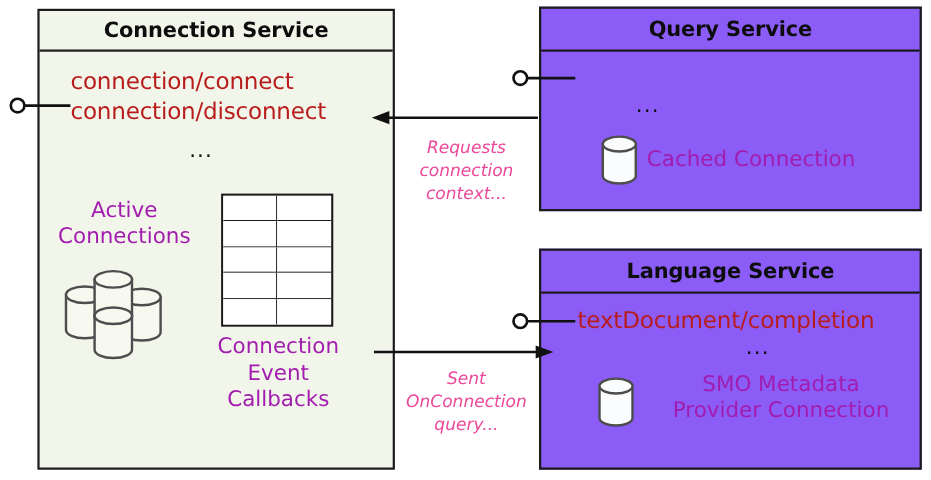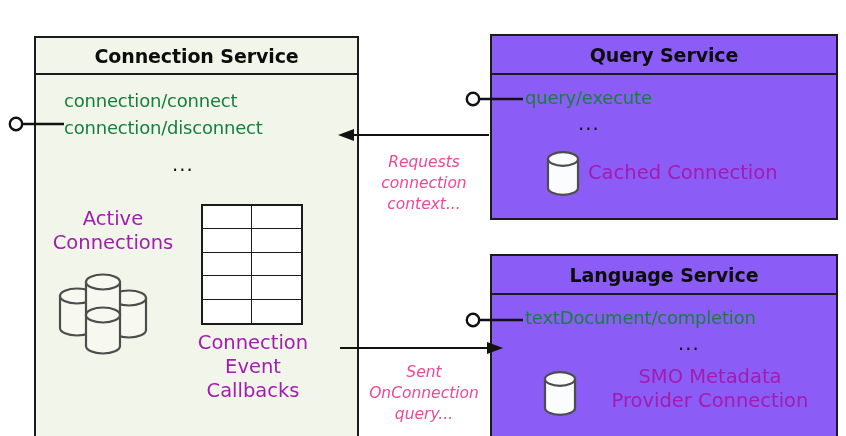--- a/index.html
+++ b/index.html
@@ -11,21 +11,20 @@
     width: 846px;
     height: 436px;
     font-family: "DejaVu Sans", "Liberation Sans", sans-serif;
     color: #111111;
     overflow: hidden;
   }
   #canvas {
     position: relative;
     width: 846px;
     height: 383px;
-    margin-top: 28px;
   }
   .box {
     position: absolute;
     box-sizing: border-box;
     border: 2px solid #1b1b1b;
     background: #8b5cf6;
   }
   .box.shaded {
     background: #f2f5e9;
   }
@@ -39,22 +38,22 @@
     display: flex;
     align-items: center;
     justify-content: center;
     font-weight: bold;
     font-size: 19px;
     letter-spacing: -0.1px;
     color: #0d0d0d;
   }
   .api-line {
     position: absolute;
-    font-size: 18px;
-    color: #15803d;
+    font-size: 21px;
+    color: #b91c1c;
     white-space: nowrap;
     letter-spacing: -0.2px;
     text-align: center;
   }
   .ellipsis {
     position: absolute;
     font-size: 19.5px;
     color: #111111;
     letter-spacing: 1px;
   }
@@ -131,21 +130,20 @@
     <div class="grid-cell"></div>
     <div class="grid-cell last-col"></div>
     <div class="grid-cell last-row"></div>
     <div class="grid-cell last-col last-row"></div>
   </div>
 
   <div class="box" style="left:490px; top:6px; width:348px; height:186px;">
     <div class="box-header" style="height:39px;">Query Service</div>
   </div>
 
-  <div class="api-line" style="left:525px; top:59px;">query/execute</div>
   <div class="ellipsis" style="left:578px; top:84px;">...</div>
   <div class="label-block" style="left:588px; top:133px; width:230px; text-align:left;">Cached Connection</div>
 
   <div class="box" style="left:490px; top:226px; width:348px; height:201px;text-align:center;">
     <div class="box-header" style="height:39px;">Language Service</div>
   </div>
 
   <div class="api-line" style="left:525px; top:279px;">textDocument/completion</div>
   <div class="ellipsis" style="left:678px; top:304px;">...</div>
   <div class="label-block" style="left:586px; top:337px; width:248px;">SMO Metadata

